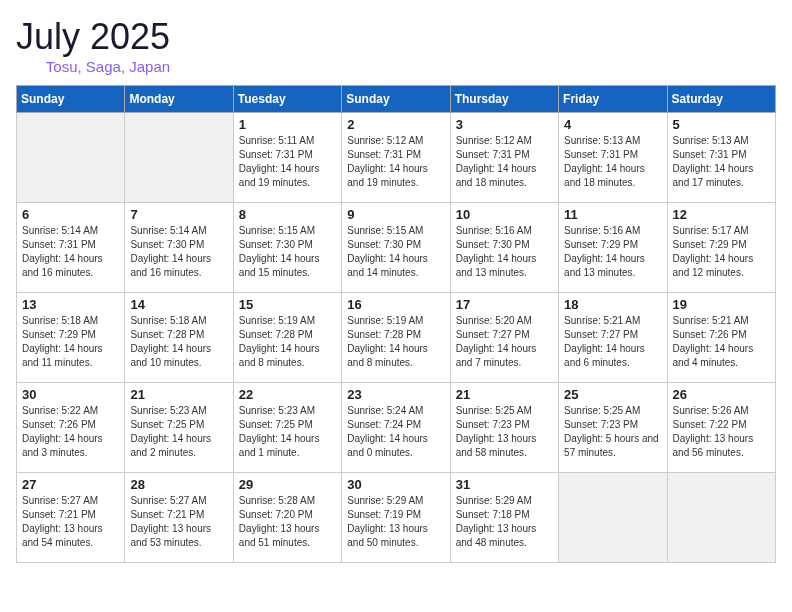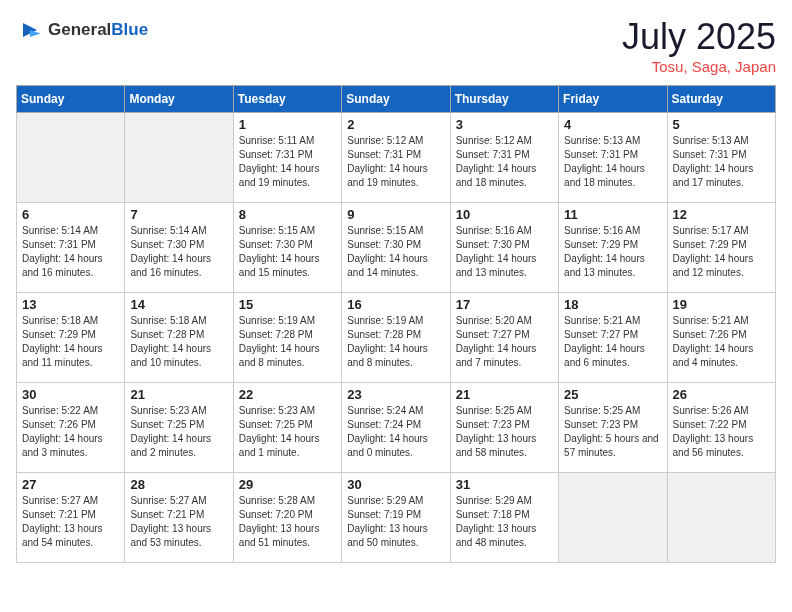--- a/index.html
+++ b/index.html
@@ -28,21 +28,21 @@
     .title-area {
       text-align: right;
     }
     .month-title {
       font-size: 36px;
       color: #1a1a2e;
       font-weight: normal;
     }
     .location-title {
       font-size: 15px;
-      color: #ef4444;
+      color: #8b5cf6;
     }
     table {
       width: 100%;
       border-collapse: collapse;
       table-layout: fixed;
     }
     thead tr th {
       background-color: #1565c0;
       color: #fff;
       font-size: 12px;
@@ -72,31 +72,20 @@
     .cell-text {
       font-size: 10px;
       line-height: 1.4;
       color: #333;
     }
   </style>
 </head>
 <body>
 
 <div class="header-area">
-  <div class="logo">
-    <svg class="logo-icon" viewBox="0 0 32 32" xmlns="http://www.w3.org/2000/svg">
-      <polygon points="8,24 24,16 8,8" fill="#1565c0"></polygon>
-      <polygon points="16,24 28,20 16,16" fill="#42a5f5"></polygon>
-    </svg>
-    <div>
-      <div>
-        <span style="color:#333;font-weight:bold;font-size:17px;">General</span><span style="color:#1565c0;font-weight:bold;font-size:17px;">Blue</span>
-      </div>
-    </div>
-  </div>
   <div class="title-area">
     <div class="month-title">July 2025</div>
     <div class="location-title">Tosu, Saga, Japan</div>
   </div>
 </div>
 
 <table>
   <thead>
     <tr id="thead-row">
         <th>Sunday</th>

